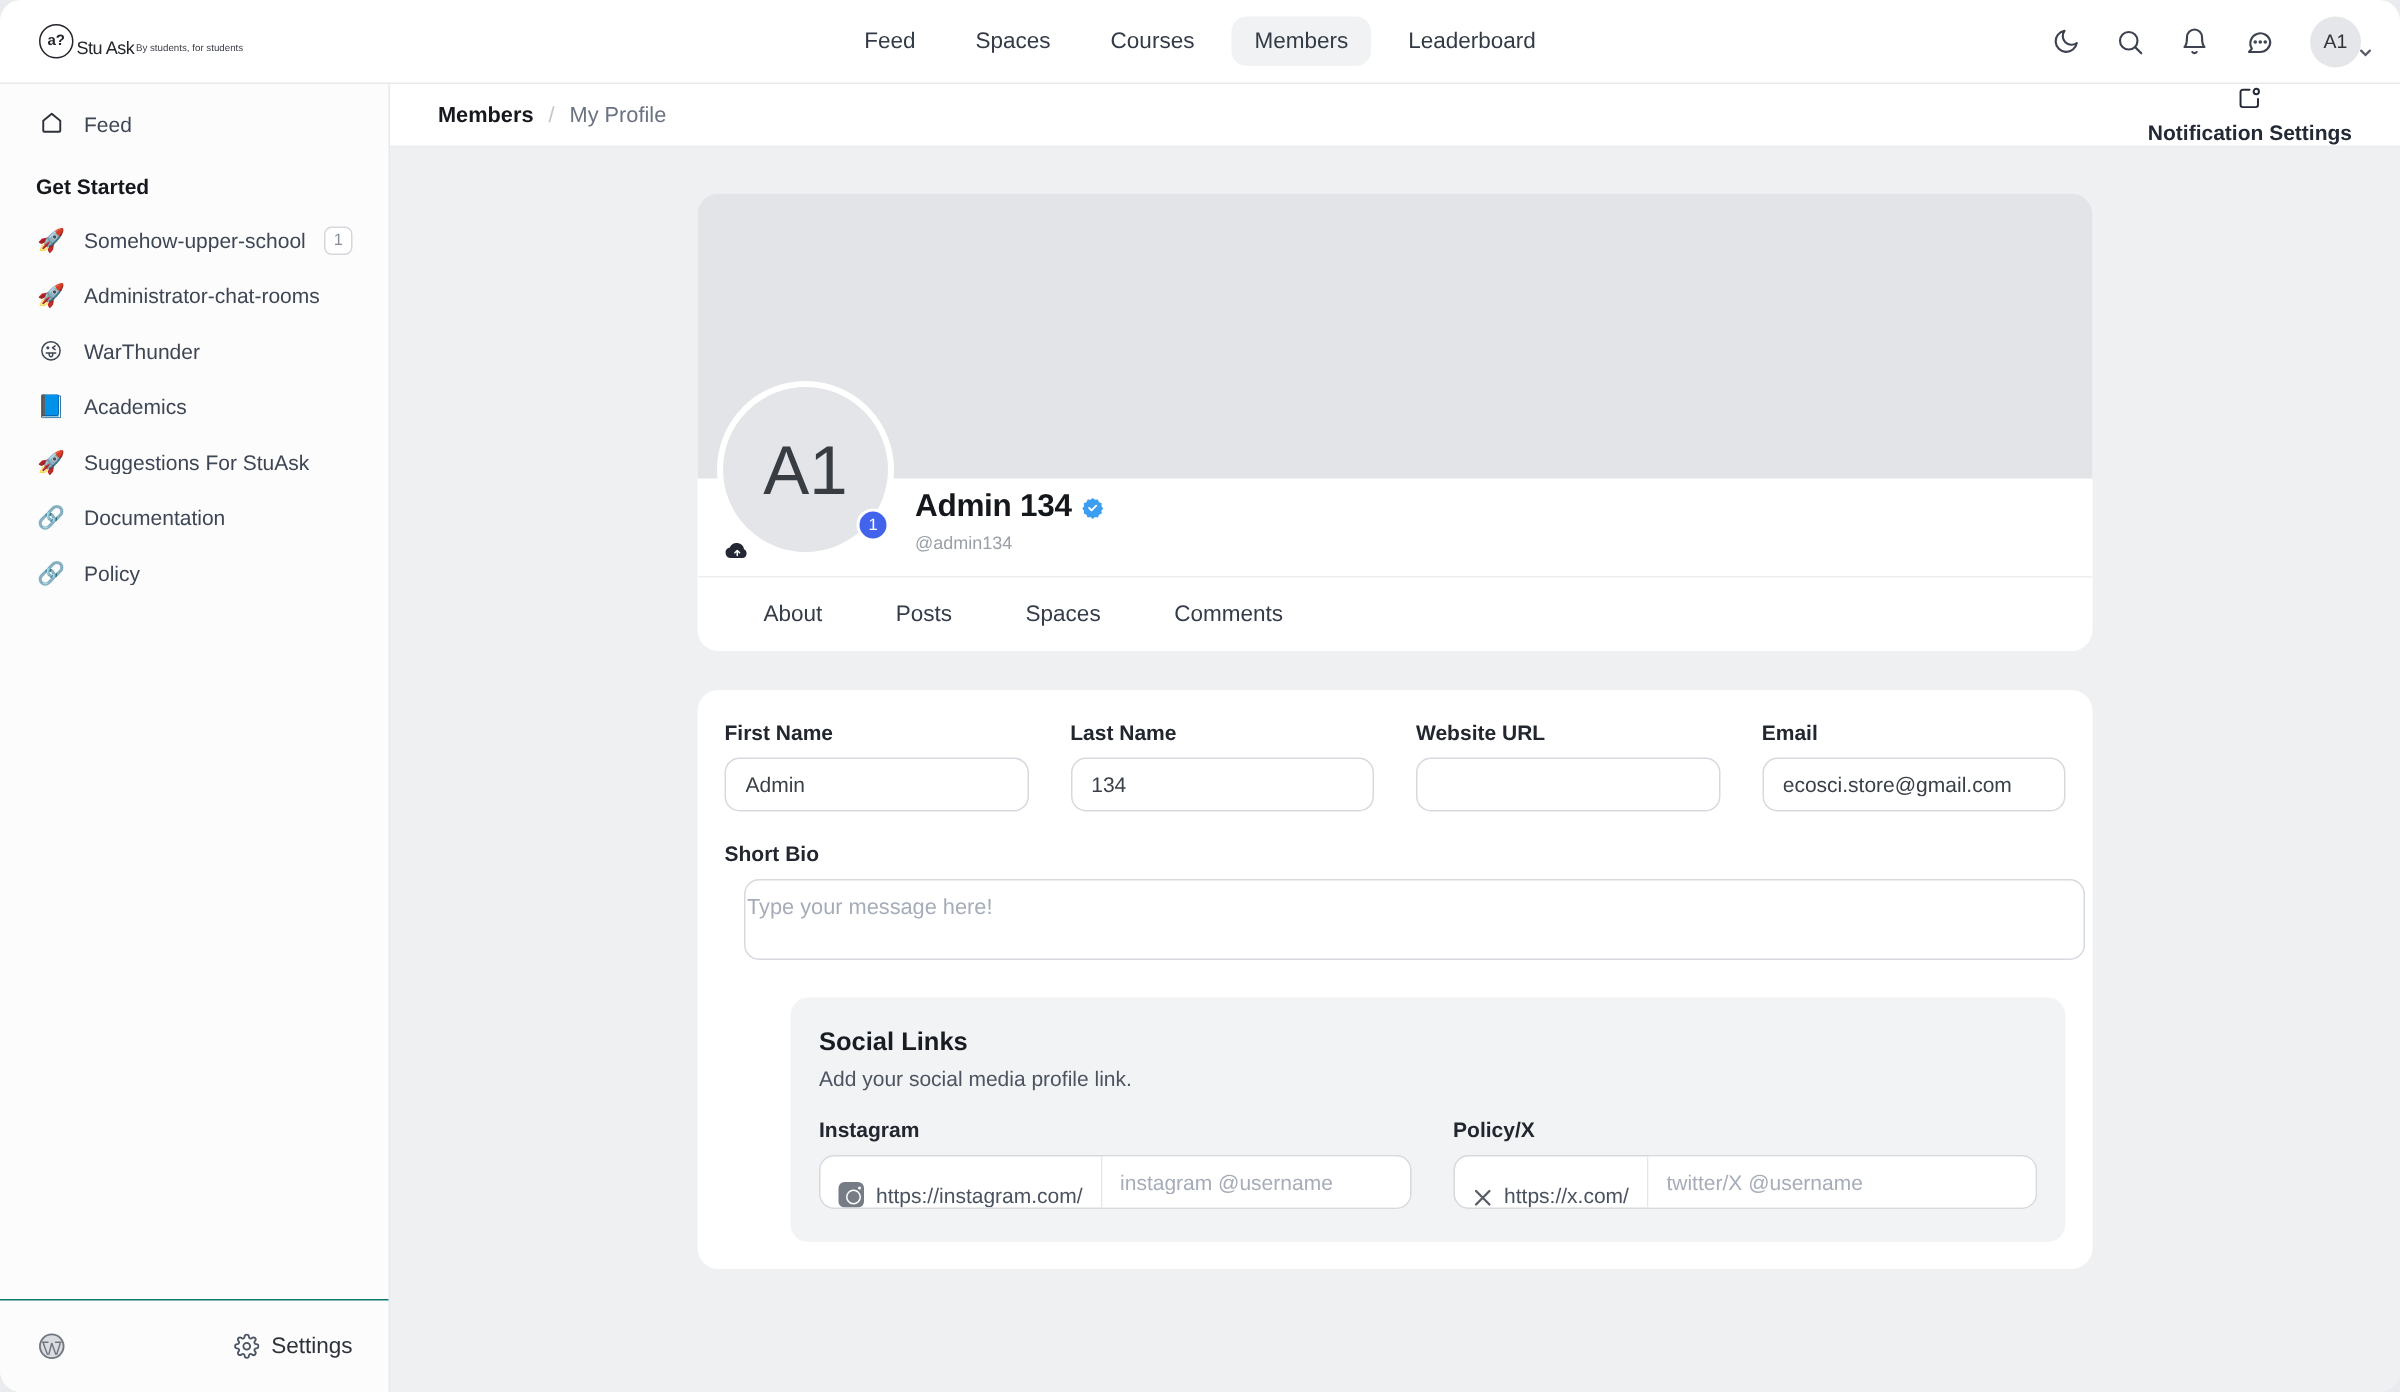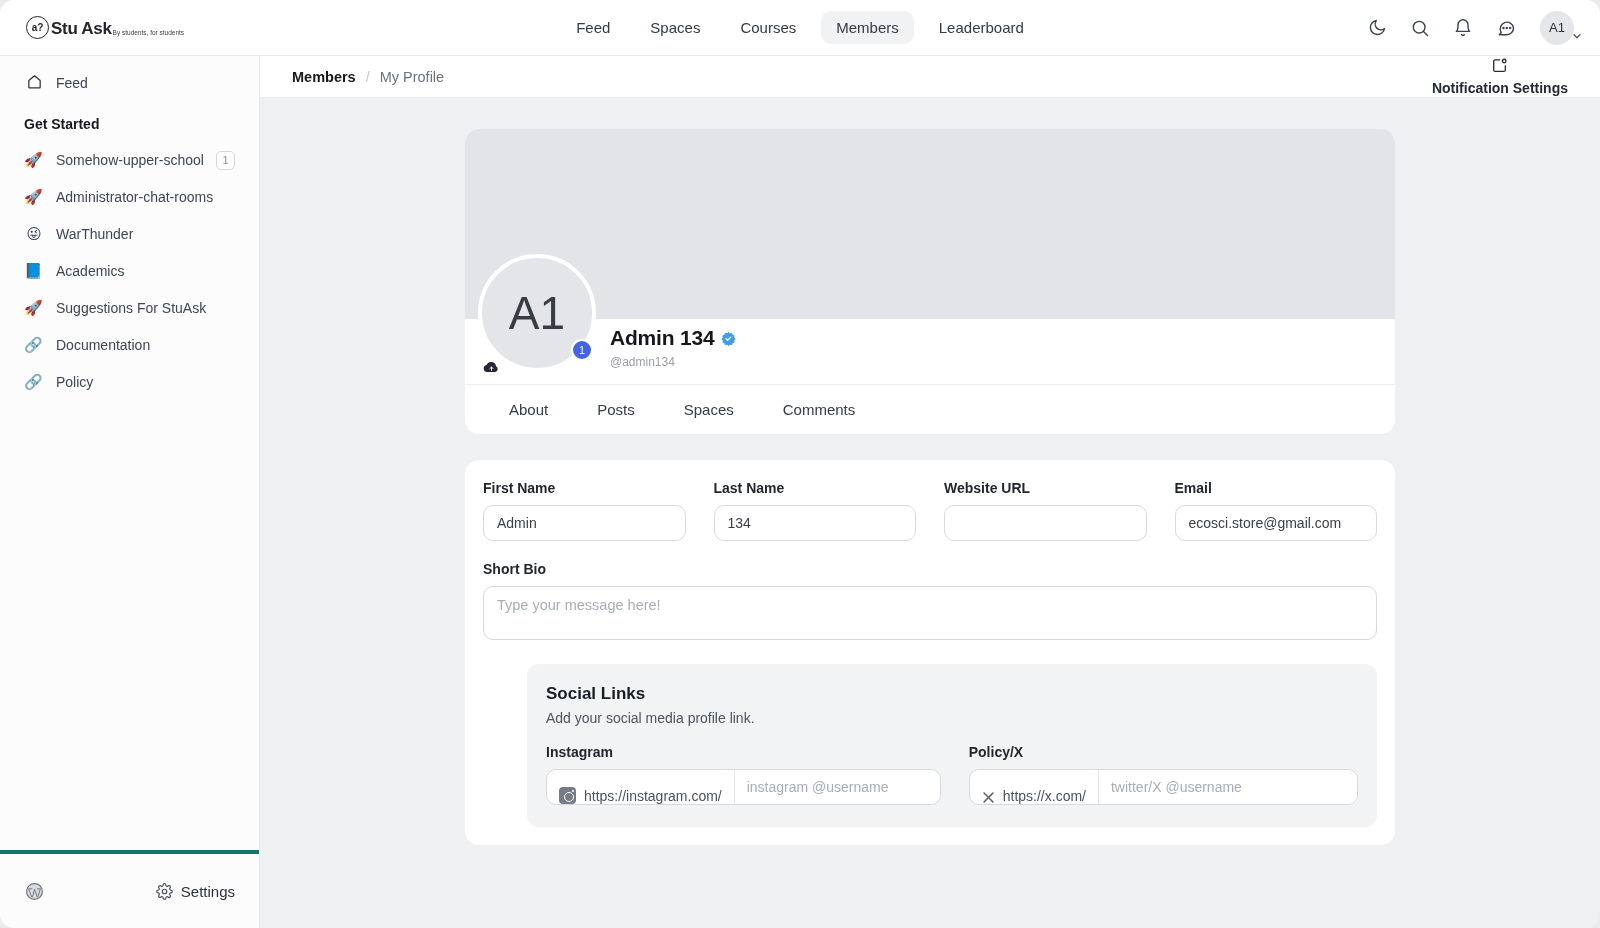--- a/index.html
+++ b/index.html
@@ -4,21 +4,21 @@
 <style>
   * { margin:0; padding:0; box-sizing:border-box; }
   html,body { width:1600px; height:928px; background:#e9ebee; font-family:"Liberation Sans","DejaVu Sans",sans-serif; overflow:hidden; }
   .app { width:1600px; height:928px; border-radius:14px; overflow:hidden; background:#eef0f2; display:flex; flex-direction:column; }
 
   
   .topbar { height:56px; background:#fff; border-bottom:1px solid #e8e9eb; display:flex; align-items:center; padding:0 26px; flex-shrink:0; }
   .topbar-left { flex:1; display:flex; align-items:center; }
   .logo { display:flex; align-items:flex-end; cursor:pointer; }
   .logo-mark { width:23px; height:23px; border:1.8px solid #23262b; border-radius:50%; display:flex; align-items:center; justify-content:center; font-size:10px; font-weight:700; color:#23262b; margin-right:2px; align-self:center; }
-  .logo-name { font-size:17px; font-weight:700; color:#23262b; letter-spacing:-0.3px; }
+  .logo-name { font-size:12px; font-weight:400; color:#23262b; letter-spacing:-0.3px; }
   .logo-tag { font-size:6.5px; color:#3a3f46; margin-bottom:3px; margin-left:1px; }
   .topnav { display:flex; align-items:center; gap:10px; }
   .topnav-item { font-size:15px; color:#333b47; padding:8px 15px; border-radius:10px; cursor:pointer; white-space:nowrap; }
   .topnav-item.active { background:#f1f2f4; }
   .topbar-right { flex:1; display:flex; align-items:center; justify-content:flex-end; gap:21px; }
   .icon-btn { width:22px; height:22px; color:#3c4250; cursor:pointer; display:flex; align-items:center; justify-content:center; }
   .icon-btn svg { width:20px; height:20px; }
   .avatar-mini-wrap { position:relative; margin-left:2px; cursor:pointer; }
   .avatar-mini { width:34px; height:34px; border-radius:50%; background:#e4e6e9; display:flex; align-items:center; justify-content:center; font-size:13px; color:#2f333a; font-weight:500; }
   .avatar-caret { position:absolute; right:-8px; bottom:0; color:#565d68; }
@@ -27,21 +27,21 @@
   
   .body { flex:1; display:flex; min-height:0; }
   .sidebar { width:260px; background:#fcfcfd; border-right:1px solid #e8e9eb; display:flex; flex-direction:column; flex-shrink:0; }
   .sidebar-scroll { flex:1; padding:12px 24px 0; overflow:hidden; }
   .side-item { display:flex; align-items:center; height:30px; margin-bottom:7px; cursor:pointer; color:#3e4654; font-size:14px; }
   .side-item .s-icon { width:20px; text-align:center; margin-right:12px; font-size:15px; flex-shrink:0; }
   .side-item .s-icon svg { width:17px; height:17px; }
   .side-label { flex:1; white-space:nowrap; overflow:hidden; }
   .side-heading { font-size:14px; font-weight:700; color:#15181d; margin:18px 0 13px; }
   .count-badge { min-width:19px; height:19px; border:1px solid #d4d7db; border-radius:5px; background:#fff; color:#868d97; font-size:11px; display:flex; align-items:center; justify-content:center; padding:0 4px; }
-  .sidebar-footer { height:78px; border-top:4px solid #0f766e; display:flex; align-items:center; justify-content:space-between; padding:0 24px; flex-shrink:0;gap:20px; }
+  .sidebar-footer { height:62px; border-top:1px solid #0f766e; display:flex; align-items:center; justify-content:space-between; padding:0 24px; flex-shrink:0;gap:20px; }
   .wp-icon { color:#70767f; cursor:pointer; display:flex; }
   .settings-btn { display:flex; align-items:center; gap:8px; font-size:15px; color:#2c313a; cursor:pointer; }
   .settings-btn svg { width:17px; height:17px; color:#4b5563; }
 
   
   .main { flex:1; display:flex; flex-direction:column; min-width:0; background:#eef0f2; }
   .crumb-bar { height:42px; background:#fff; border-bottom:1px solid #ededef; display:flex; align-items:center; justify-content:space-between; padding:0 32px; flex-shrink:0; }
   .crumbs { display:flex; align-items:center; gap:10px; font-size:14.5px; }
   .crumb-root { font-weight:700; color:#15181d; cursor:pointer; }
   .crumb-sep { color:#c3c7cd; }
@@ -69,21 +69,21 @@
   .tabs { border-top:1px solid #eceef0; display:flex; align-items:center; gap:29px; height:50px; padding:0 24px; }
   .tab { font-size:15px; color:#343c49; cursor:pointer;margin-left:20px; }
 
   
   .form-card { padding:20px 18px 18px; }
   .grid2 { display:grid; grid-template-columns:1fr 1fr 1fr 1fr; column-gap:28px; row-gap:20px; }
   .field-label { display:block; font-size:14px; font-weight:700; color:#22262e; margin-bottom:9px; }
   .text-input { width:100%; height:36px; border:1px solid #d6d9de; border-radius:10px; padding:0 13px; font-size:14px; color:#3a4049; background:#fff; outline:none; font-family:inherit; }
   .text-input::placeholder, .bio-area::placeholder, .suffix-input::placeholder { color:#a6adb8; }
   .field-full { margin-top:20px; }
-  .bio-area { width:100%; height:54px; border:1px solid #d6d9de; border-radius:10px; padding:10px 13px; font-size:14.5px; color:#3a4049; resize:none; outline:none; font-family:inherit; }
+  .bio-area { width:100%; height:54px; border:1px solid #d6d9de; border-radius:10px; padding:10px 1px; font-size:14.5px; color:#3a4049; resize:none; outline:none; font-family:inherit;margin-left:13px; }
   .social-box { background:#f1f3f5; border-radius:12px; margin-top:20px; padding:20px 19px 22px;margin-left:44px; }
   .social-title { font-size:17px; font-weight:600; color:#181c23; }
   .social-sub { font-size:14px; color:#4c5460; margin-top:6px; }
   .social-grid { display:grid; grid-template-columns:1fr 1fr; column-gap:28px; margin-top:18px; }
   .social-label { display:block; font-size:14px; font-weight:700; color:#22262e; margin-bottom:9px; }
   .link-group { display:flex; align-items:stretch; background:#fff; border:1px solid #d6d9de; border-radius:10px; height:36px; overflow:hidden; }
   .link-prefix { display:flex; align-items:flex-end; gap:8px; padding:0 12px; border-right:1px solid #e4e6ea; color:#4a5260; font-size:14px; white-space:nowrap; }
   .ig-glyph { width:17px; height:17px; background:#767c86; border-radius:4px; position:relative; flex-shrink:0; }
   .ig-glyph::before { content:""; position:absolute; left:4.5px; top:4.5px; width:8px; height:8px; border:1.5px solid #fff; border-radius:50%; }
   .ig-glyph::after { content:""; position:absolute; right:2.5px; top:2.5px; width:2px; height:2px; background:#fff; border-radius:50%; }

